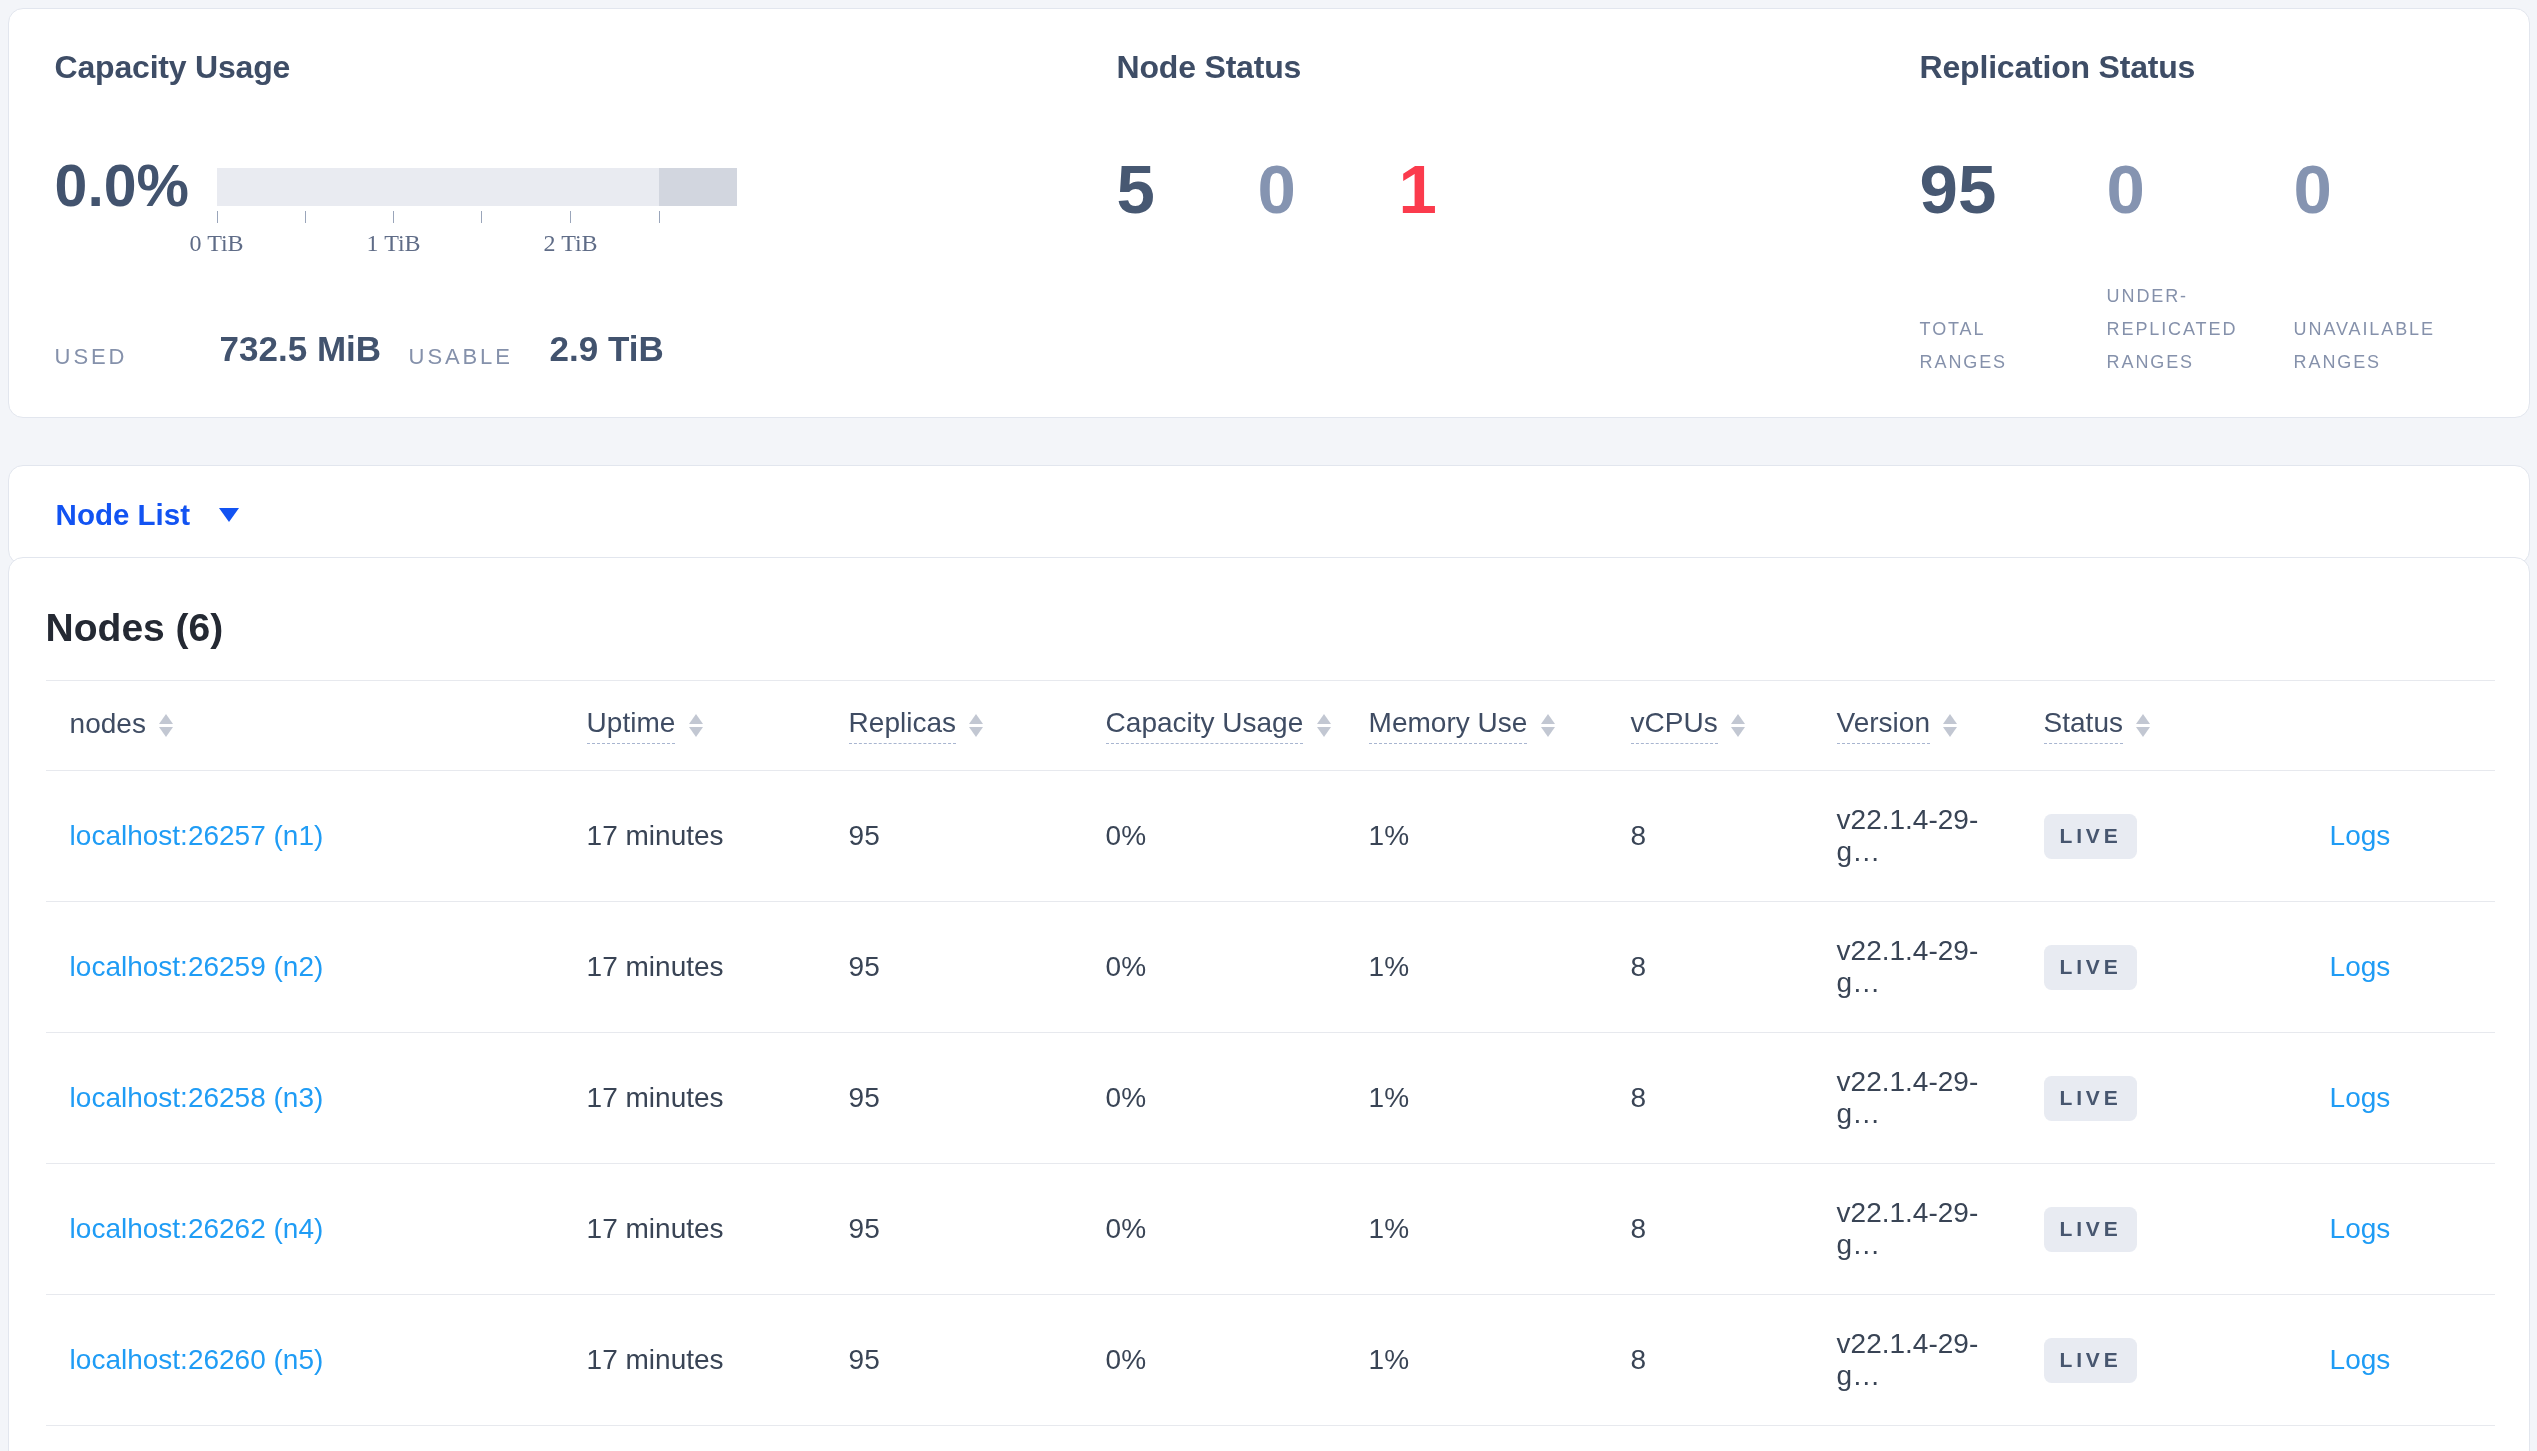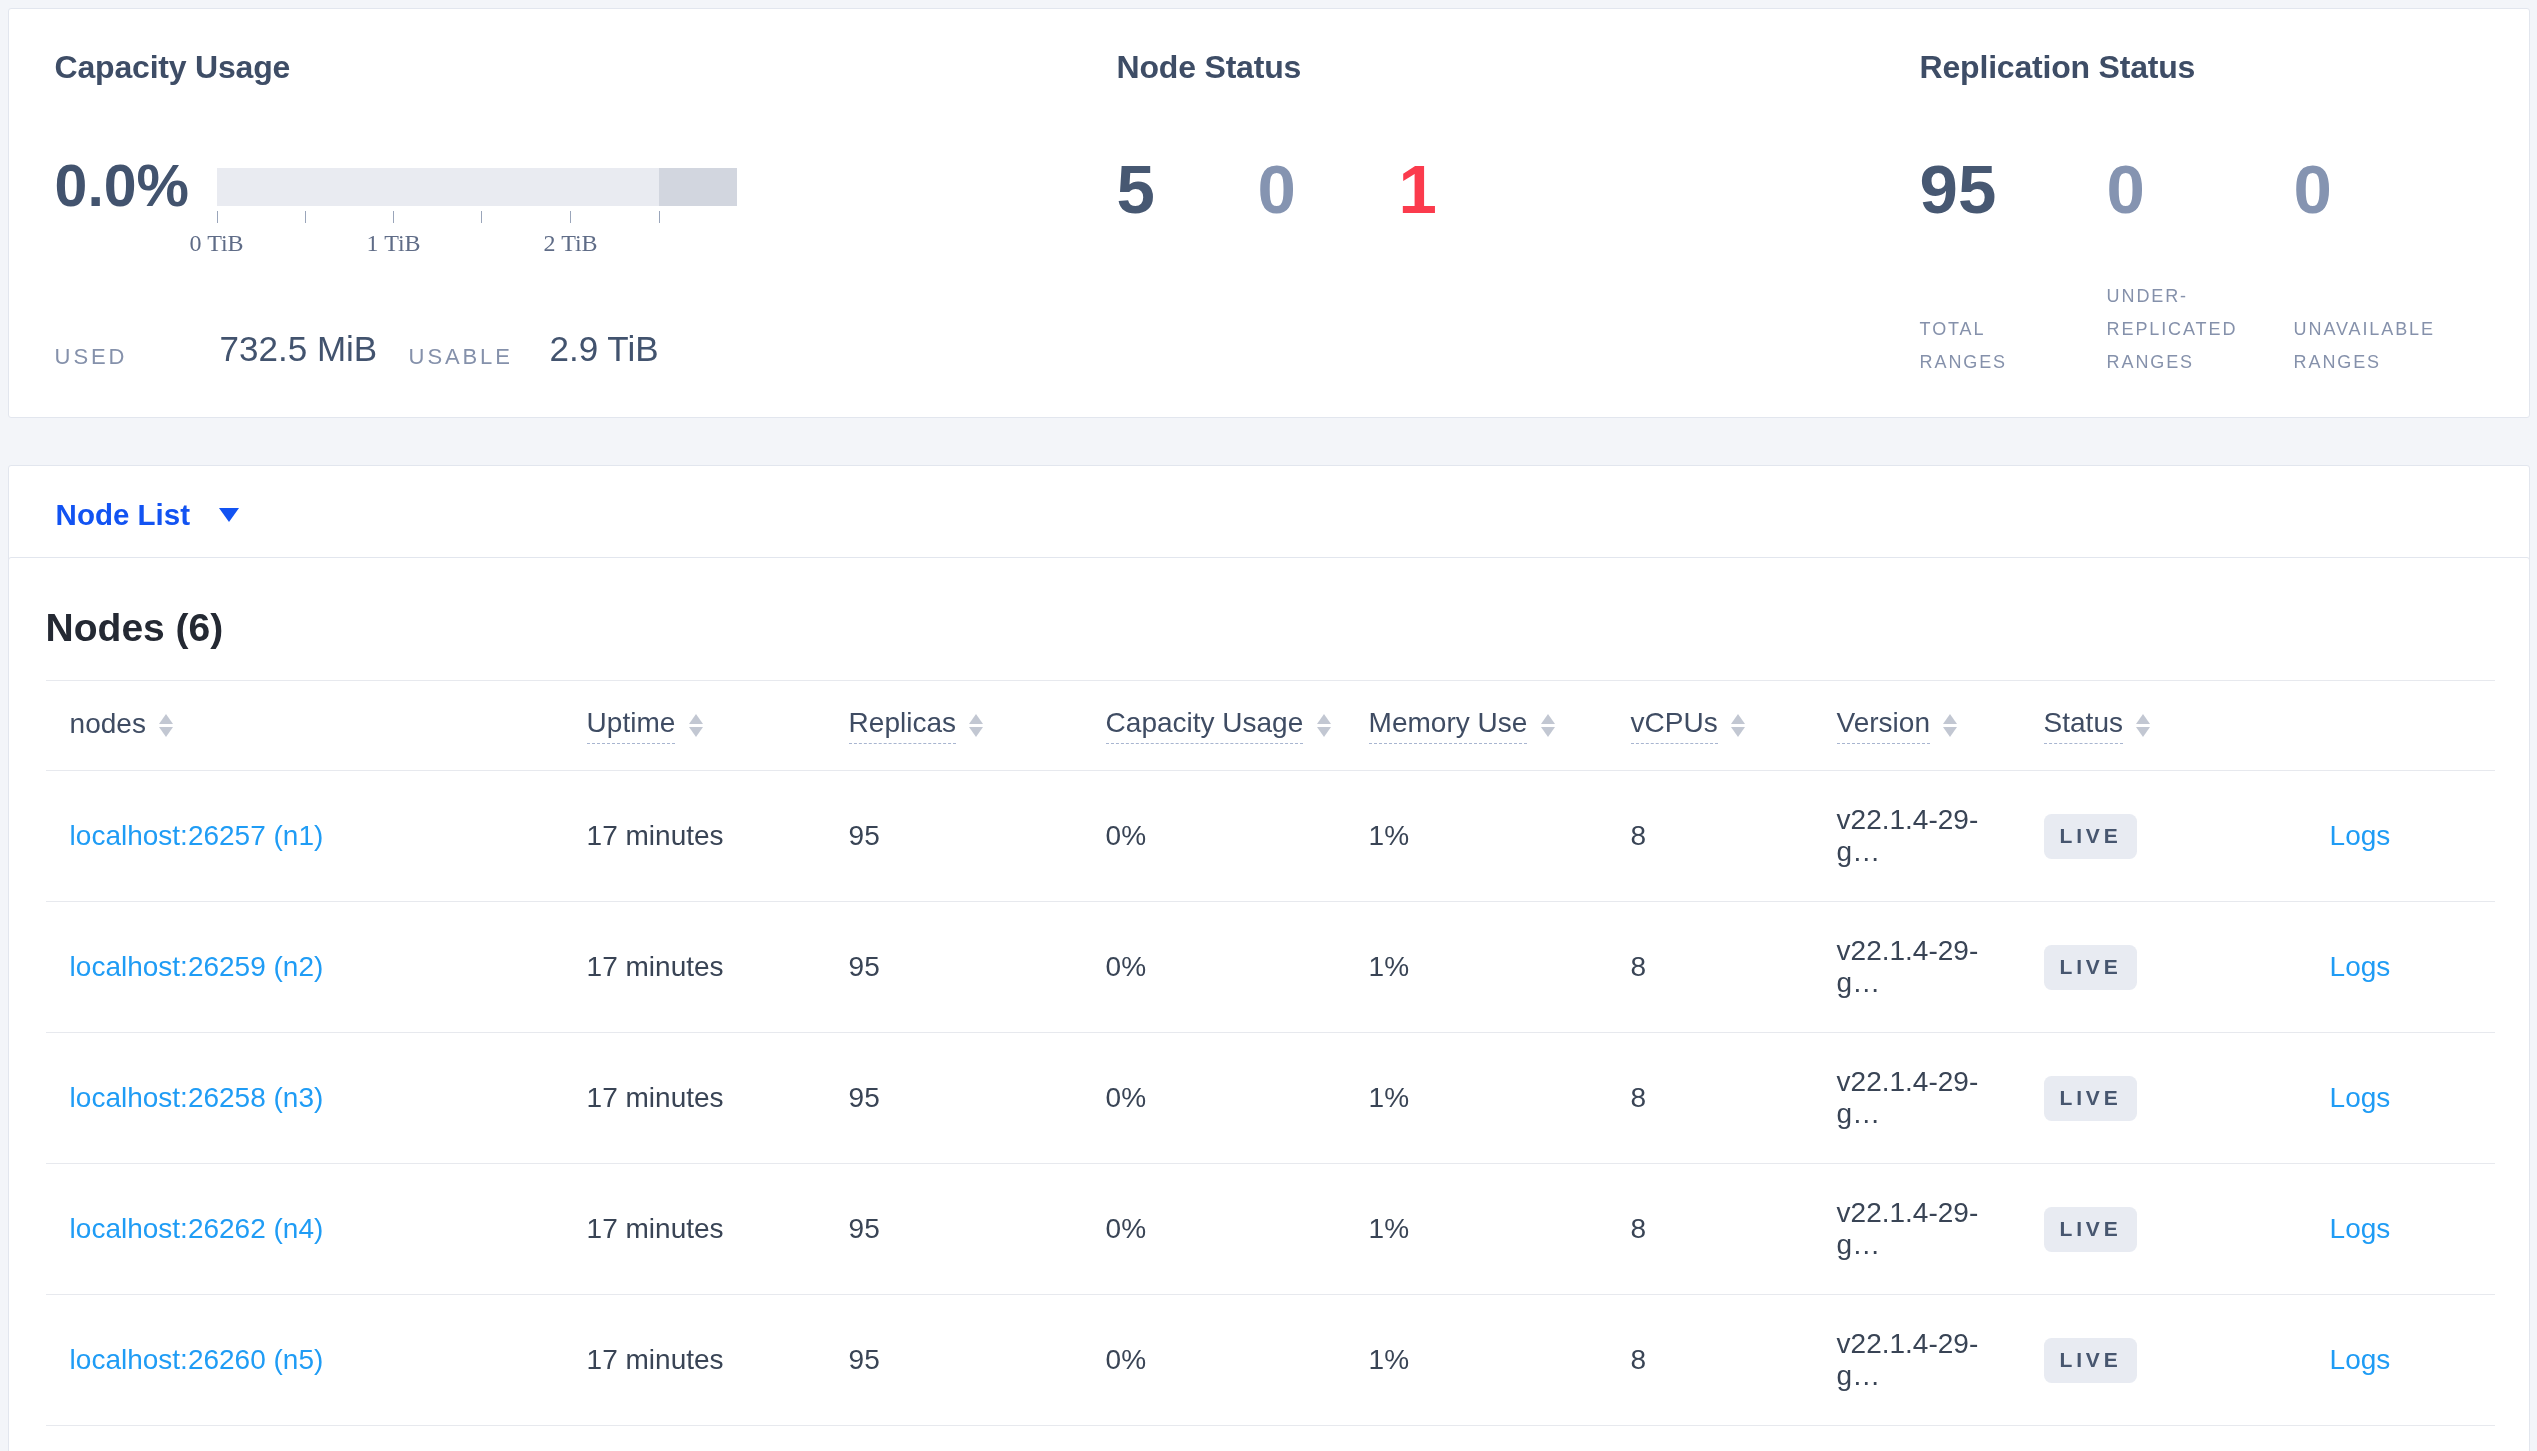--- a/index.html
+++ b/index.html
@@ -7,21 +7,21 @@
   body {
     background:#f3f5f9;
     font-family:"Liberation Sans", sans-serif;
     color:#394455;
     position:relative;
   }
   .panel {
     position:absolute; left:7.6px; right:7.6px;
     background:#ffffff;
     border:1px solid #e2e6ee;
-    border-radius:3px;
+    border-radius:15px;
   }
   
   #stats-panel { top:7.6px; height:410px; }
   .section-title {
     position:absolute; top:40px;
     font-size:32px; font-weight:600; color:#3e4d66;
     letter-spacing:-0.2px;
   }
   #cap-title { left:46px; }
   #ns-title  { left:1108px; }
@@ -45,21 +45,21 @@
   .cap-tick-label {
     position:absolute; top:221px; width:114px;
     font-size:24px; color:#5f6c87; text-align:center;font-family:Liberation Serif, serif;
   }
   .cap-kv-label {
     position:absolute; top:335px;
     font-size:22px; letter-spacing:2.9px; color:#8591ab;
   }
   .cap-kv-value {
     position:absolute; top:320px;
-    font-size:35px; font-weight:400; color:#42536e;
+    font-size:35px; font-weight:700; color:#42536e;
   }
   
   .stat-values { position:absolute; top:143px; display:flex; }
   .stat-labels { position:absolute; top:270px; height:100px; display:flex; align-items:flex-end; }
   #ns-values, #ns-labels  { left:1108px; }
   #rep-values, #rep-labels { left:1911px; }
   .stat-value { font-size:69px; font-weight:700; line-height:76px; }
   #ns-values  .stat-value { width:141px; }
   #rep-values .stat-value { width:187px; }
   .tone-dark   { color:#475872; }

